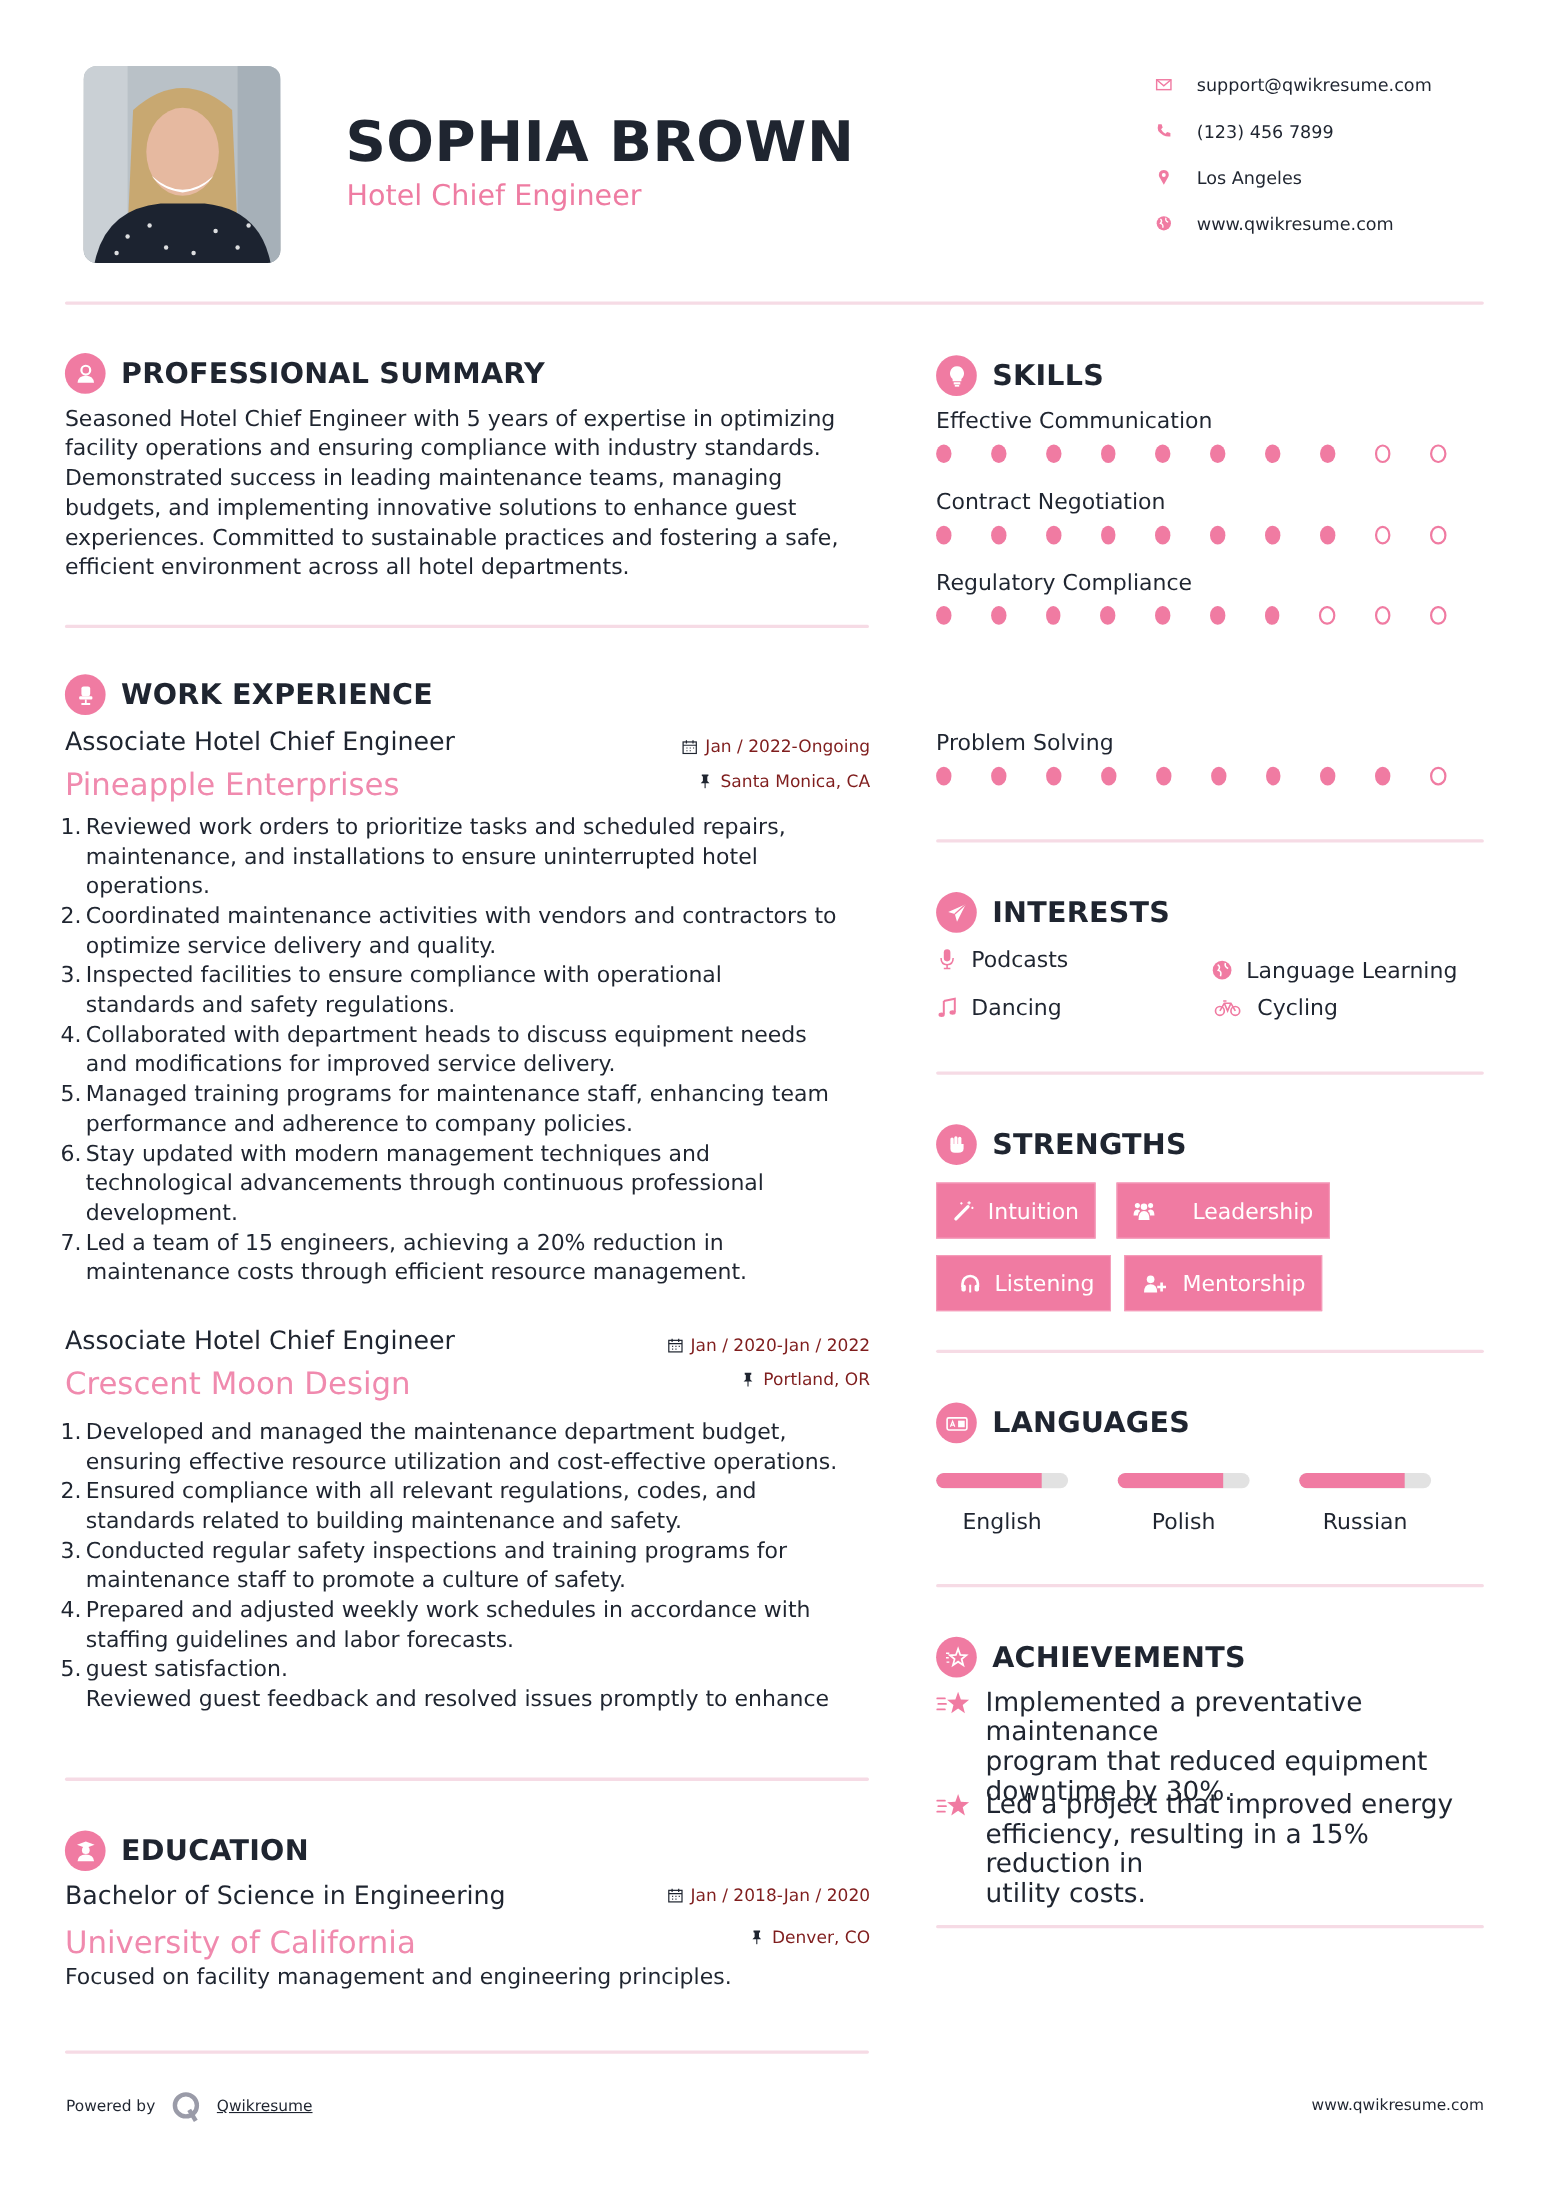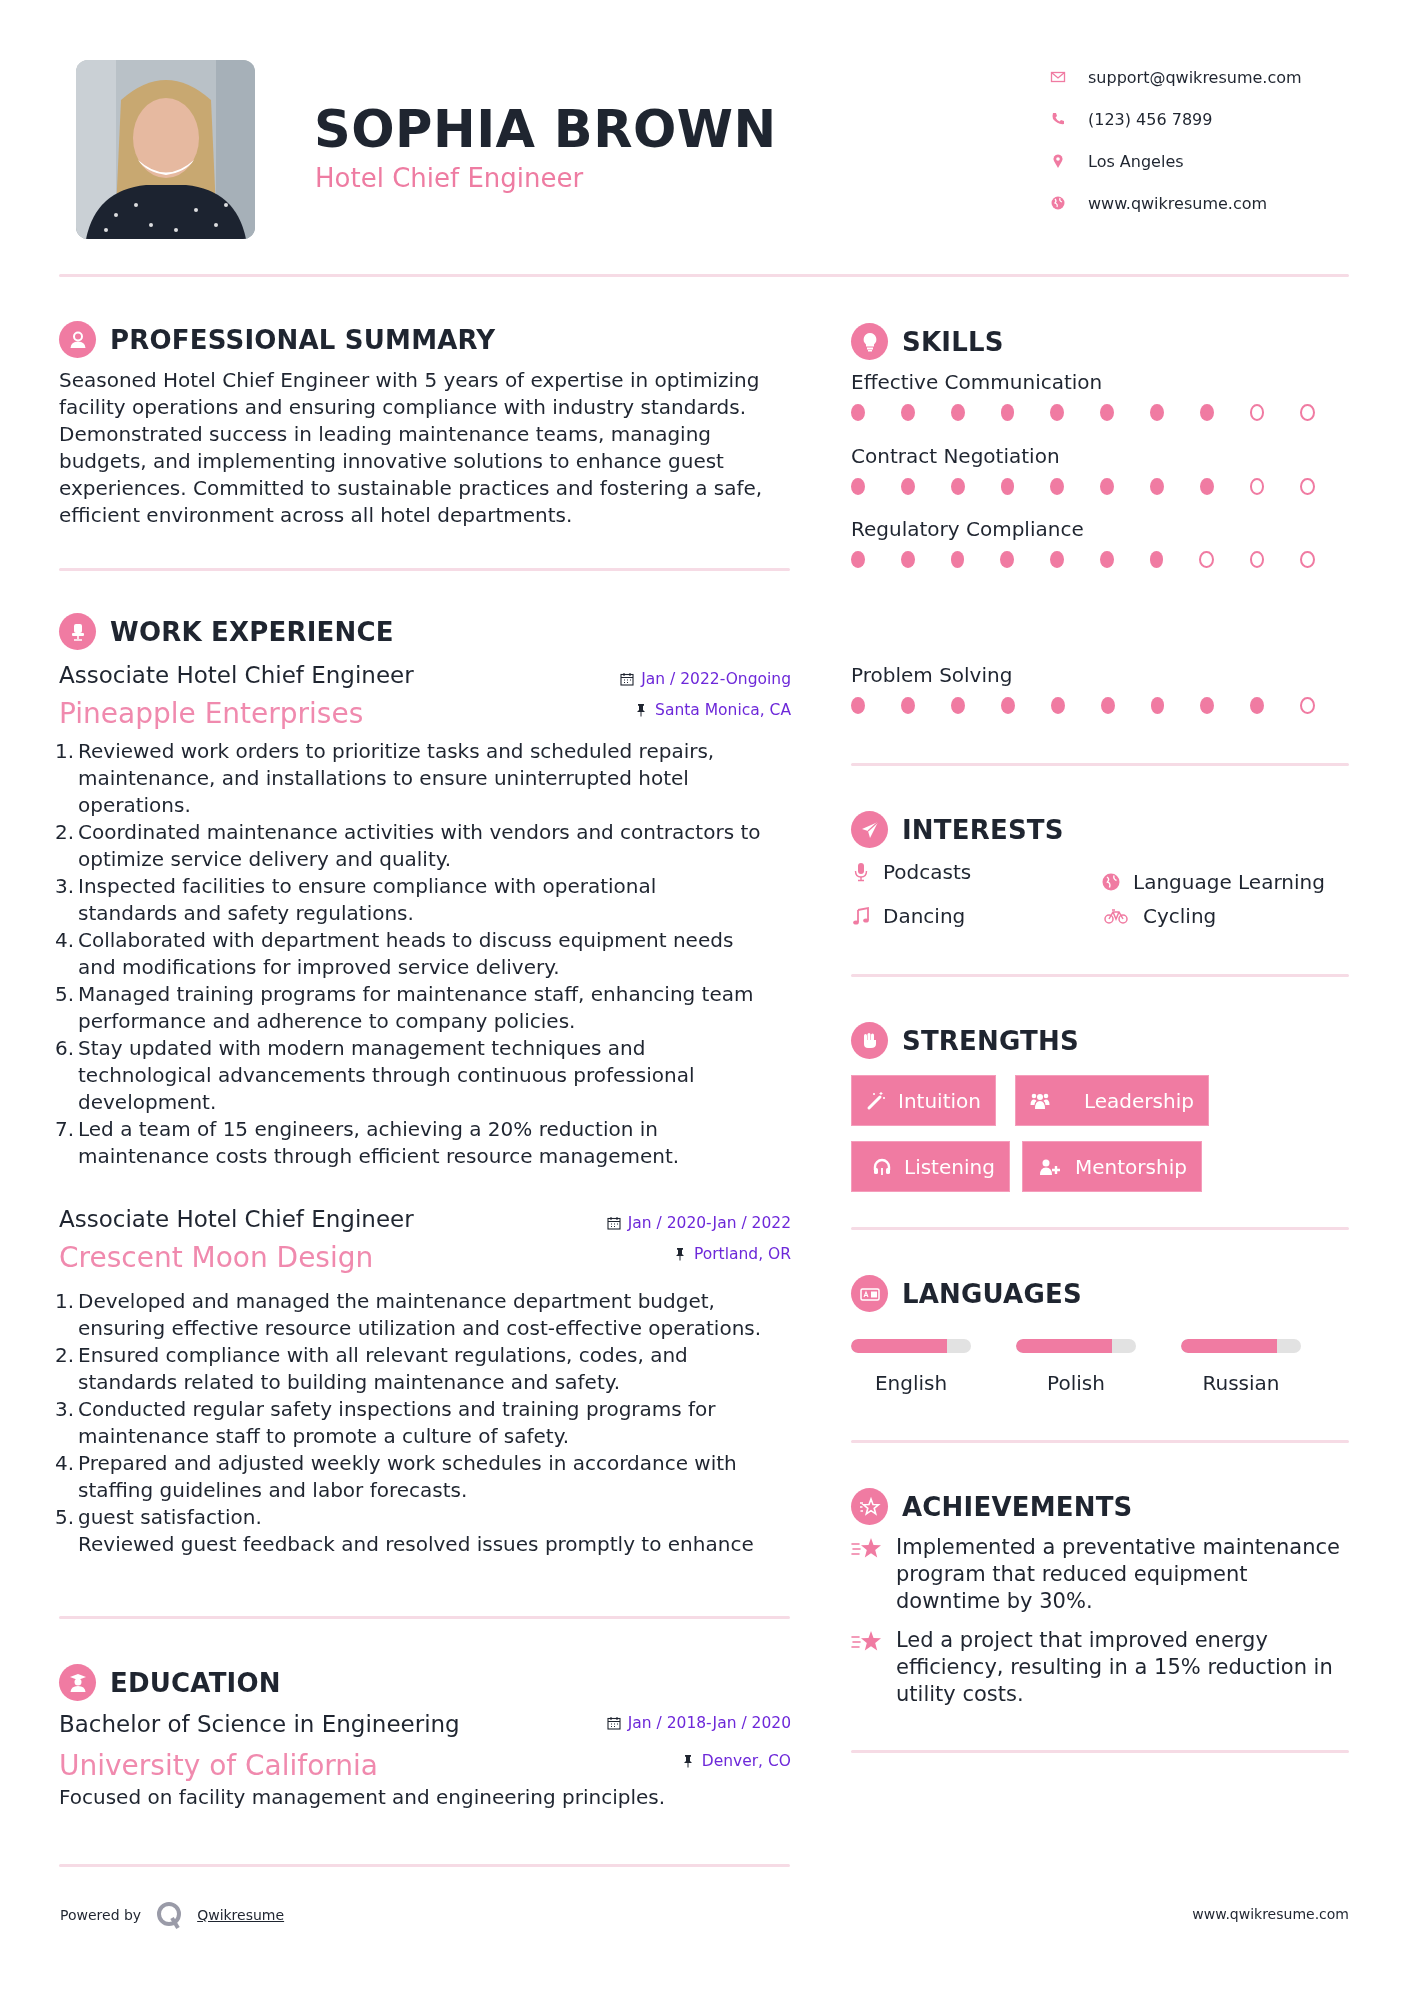--- a/index.html
+++ b/index.html
@@ -40,21 +40,21 @@
     width: 37px; height: 37px; border-radius: 50%; background: #f07ba2;
     display: flex; align-items: center; justify-content: center; margin-right: 14px;
   }
   .section-head .badge svg { width: 22px; height: 22px; }
   .section-head .title { font-size: 26px; font-weight: 700; color: #1f2530; letter-spacing: 0.2px; }
 
   .para { position: absolute; font-size: 20px; line-height: 27px; color: #1f2530; }
 
   .job-title { position: absolute; font-size: 23px; color: #1f2530; }
   .company { position: absolute; font-size: 28px; color: #f08aae; }
-  .meta { position: absolute; font-size: 15.5px; color: #6d28d9; display: flex; align-items: center; justify-content: flex-end; }
+  .meta { position: absolute; font-size: 15.5px; color: #7f1d1d; display: flex; align-items: center; justify-content: flex-end; }
   .meta svg { width: 14px; height: 14px; margin-right: 7px; }
 
   .olist { position: absolute; list-style: none; font-size: 20px; line-height: 27px; color: #1f2530; }
   .olist li { position: relative; padding-left: 19px; }
   .olist li .num { position: absolute; left: -4px; top: 0; }
 
   
   .skill { position: absolute; left: 851px; width: 500px; }
   .skill .label { font-size: 20px; color: #1f2530; height: 30px; }
   .dots { display: flex; margin-top: 4px; }
@@ -76,21 +76,21 @@
 
   
   .lang { position: absolute; width: 120px; }
   .lang .bar { width: 120px; height: 14px; border-radius: 7px; background: #e2e2e2; overflow: hidden; }
   .lang .fill { height: 100%; background: #f07ba2; border-radius: 7px 0 0 7px; }
   .lang .lname { text-align: center; font-size: 20px; margin-top: 18px; color: #1f2530; }
 
   
   .ach { position: absolute; left: 851px; width: 500px; display: flex; }
   .ach svg { width: 32px; height: 26px; flex: 0 0 32px; margin-right: 13px; margin-top: 2px; }
-  .ach .txt { font-size: 21px; line-height: 27px; color: #1f2530; }
+  .ach .txt { font-size: 24px; line-height: 27px; color: #1f2530; }
 
   
   .footer-left { position: absolute; left: 60px; top: 1900px; display: flex; align-items: center; font-size: 14px; color: #1f2530; }
   .footer-left .qlogo { width: 30px; height: 30px; margin: 0 12px 0 14px; }
   .footer-left .qlink { text-decoration: underline; color: #1f2530; }
   .footer-right { position: absolute; right: 58px; top: 1906px; font-size: 14px; color: #1f2530; }
 </style>
 </head>
 <body>
 

